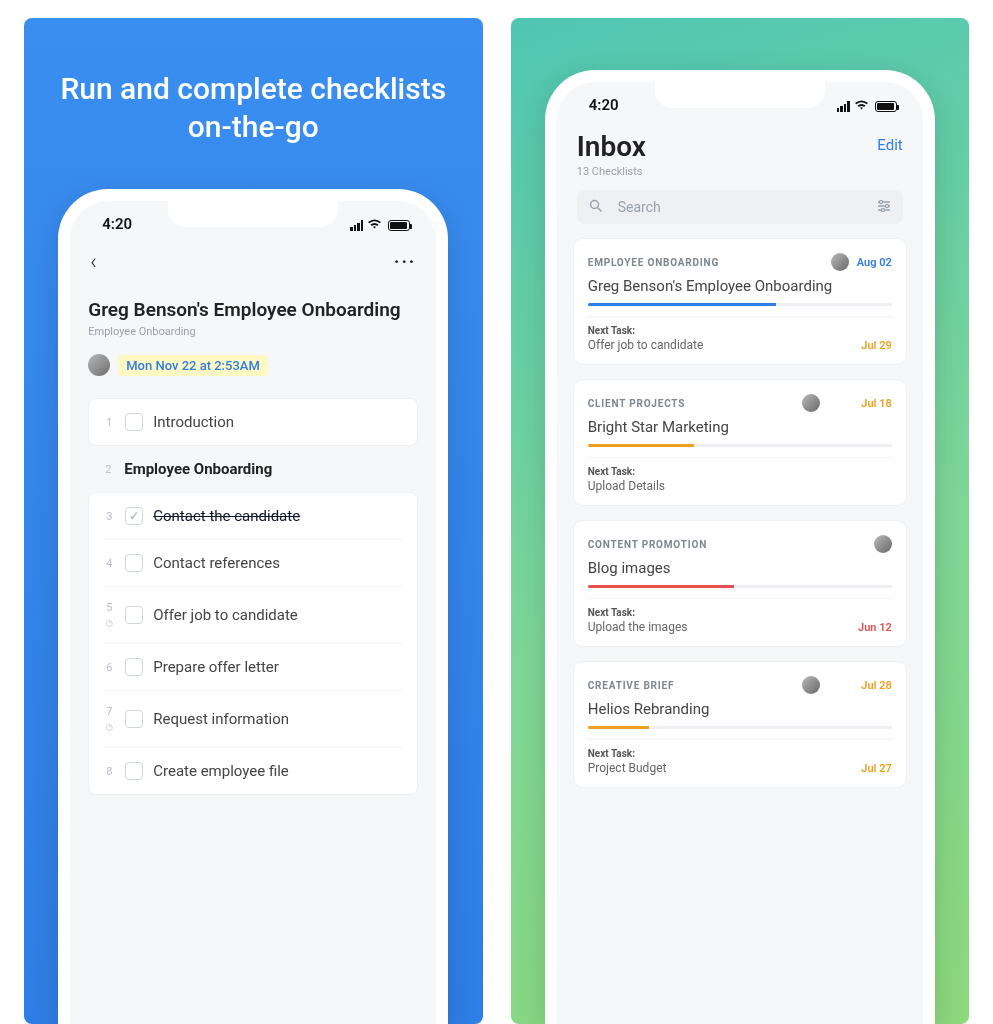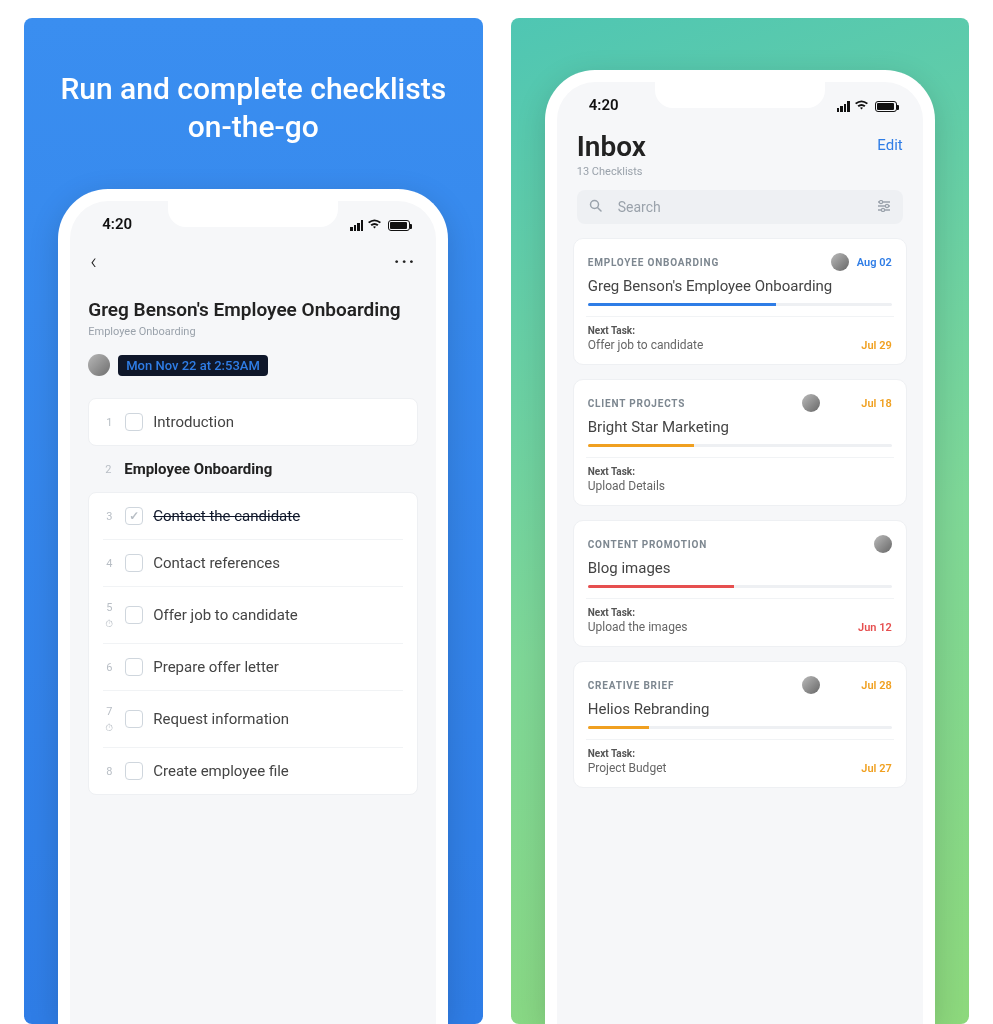--- a/index.html
+++ b/index.html
@@ -92,21 +92,21 @@
   .detail-body { padding: 16px 18px 0 18px; }
   .detail-title { font-size: 19px; font-weight: 600; color: #222; margin-bottom: 4px; }
   .detail-sub { font-size: 11px; color: #9aa2ab; margin-bottom: 16px; }
   .date-row { display: flex; align-items: center; gap: 8px; margin-bottom: 22px; }
   .avatar-sm {
     width: 22px; height: 22px; border-radius: 50%;
     background: linear-gradient(135deg,#b8b8b8,#6e6e6e);
     flex-shrink:0;
   }
   .date-chip {
-    background: #0f172a; color: #2f7de6; font-size: 13px; font-weight: 500;
+    background: #fef9c3; color: #2f7de6; font-size: 13px; font-weight: 500;
     padding: 3px 8px; border-radius: 4px;
   }
 
   .task-list { display: flex; flex-direction: column; }
   .task-row {
     display: flex; align-items: center; gap: 10px;
     padding: 14px 0;
   }
   .task-num { width: 12px; font-size: 11px; color: #b8bec5; text-align:center; flex-shrink:0;}
   .task-timer { font-size: 10px; line-height: 1; color:#b8bec5; margin-top:2px;}

